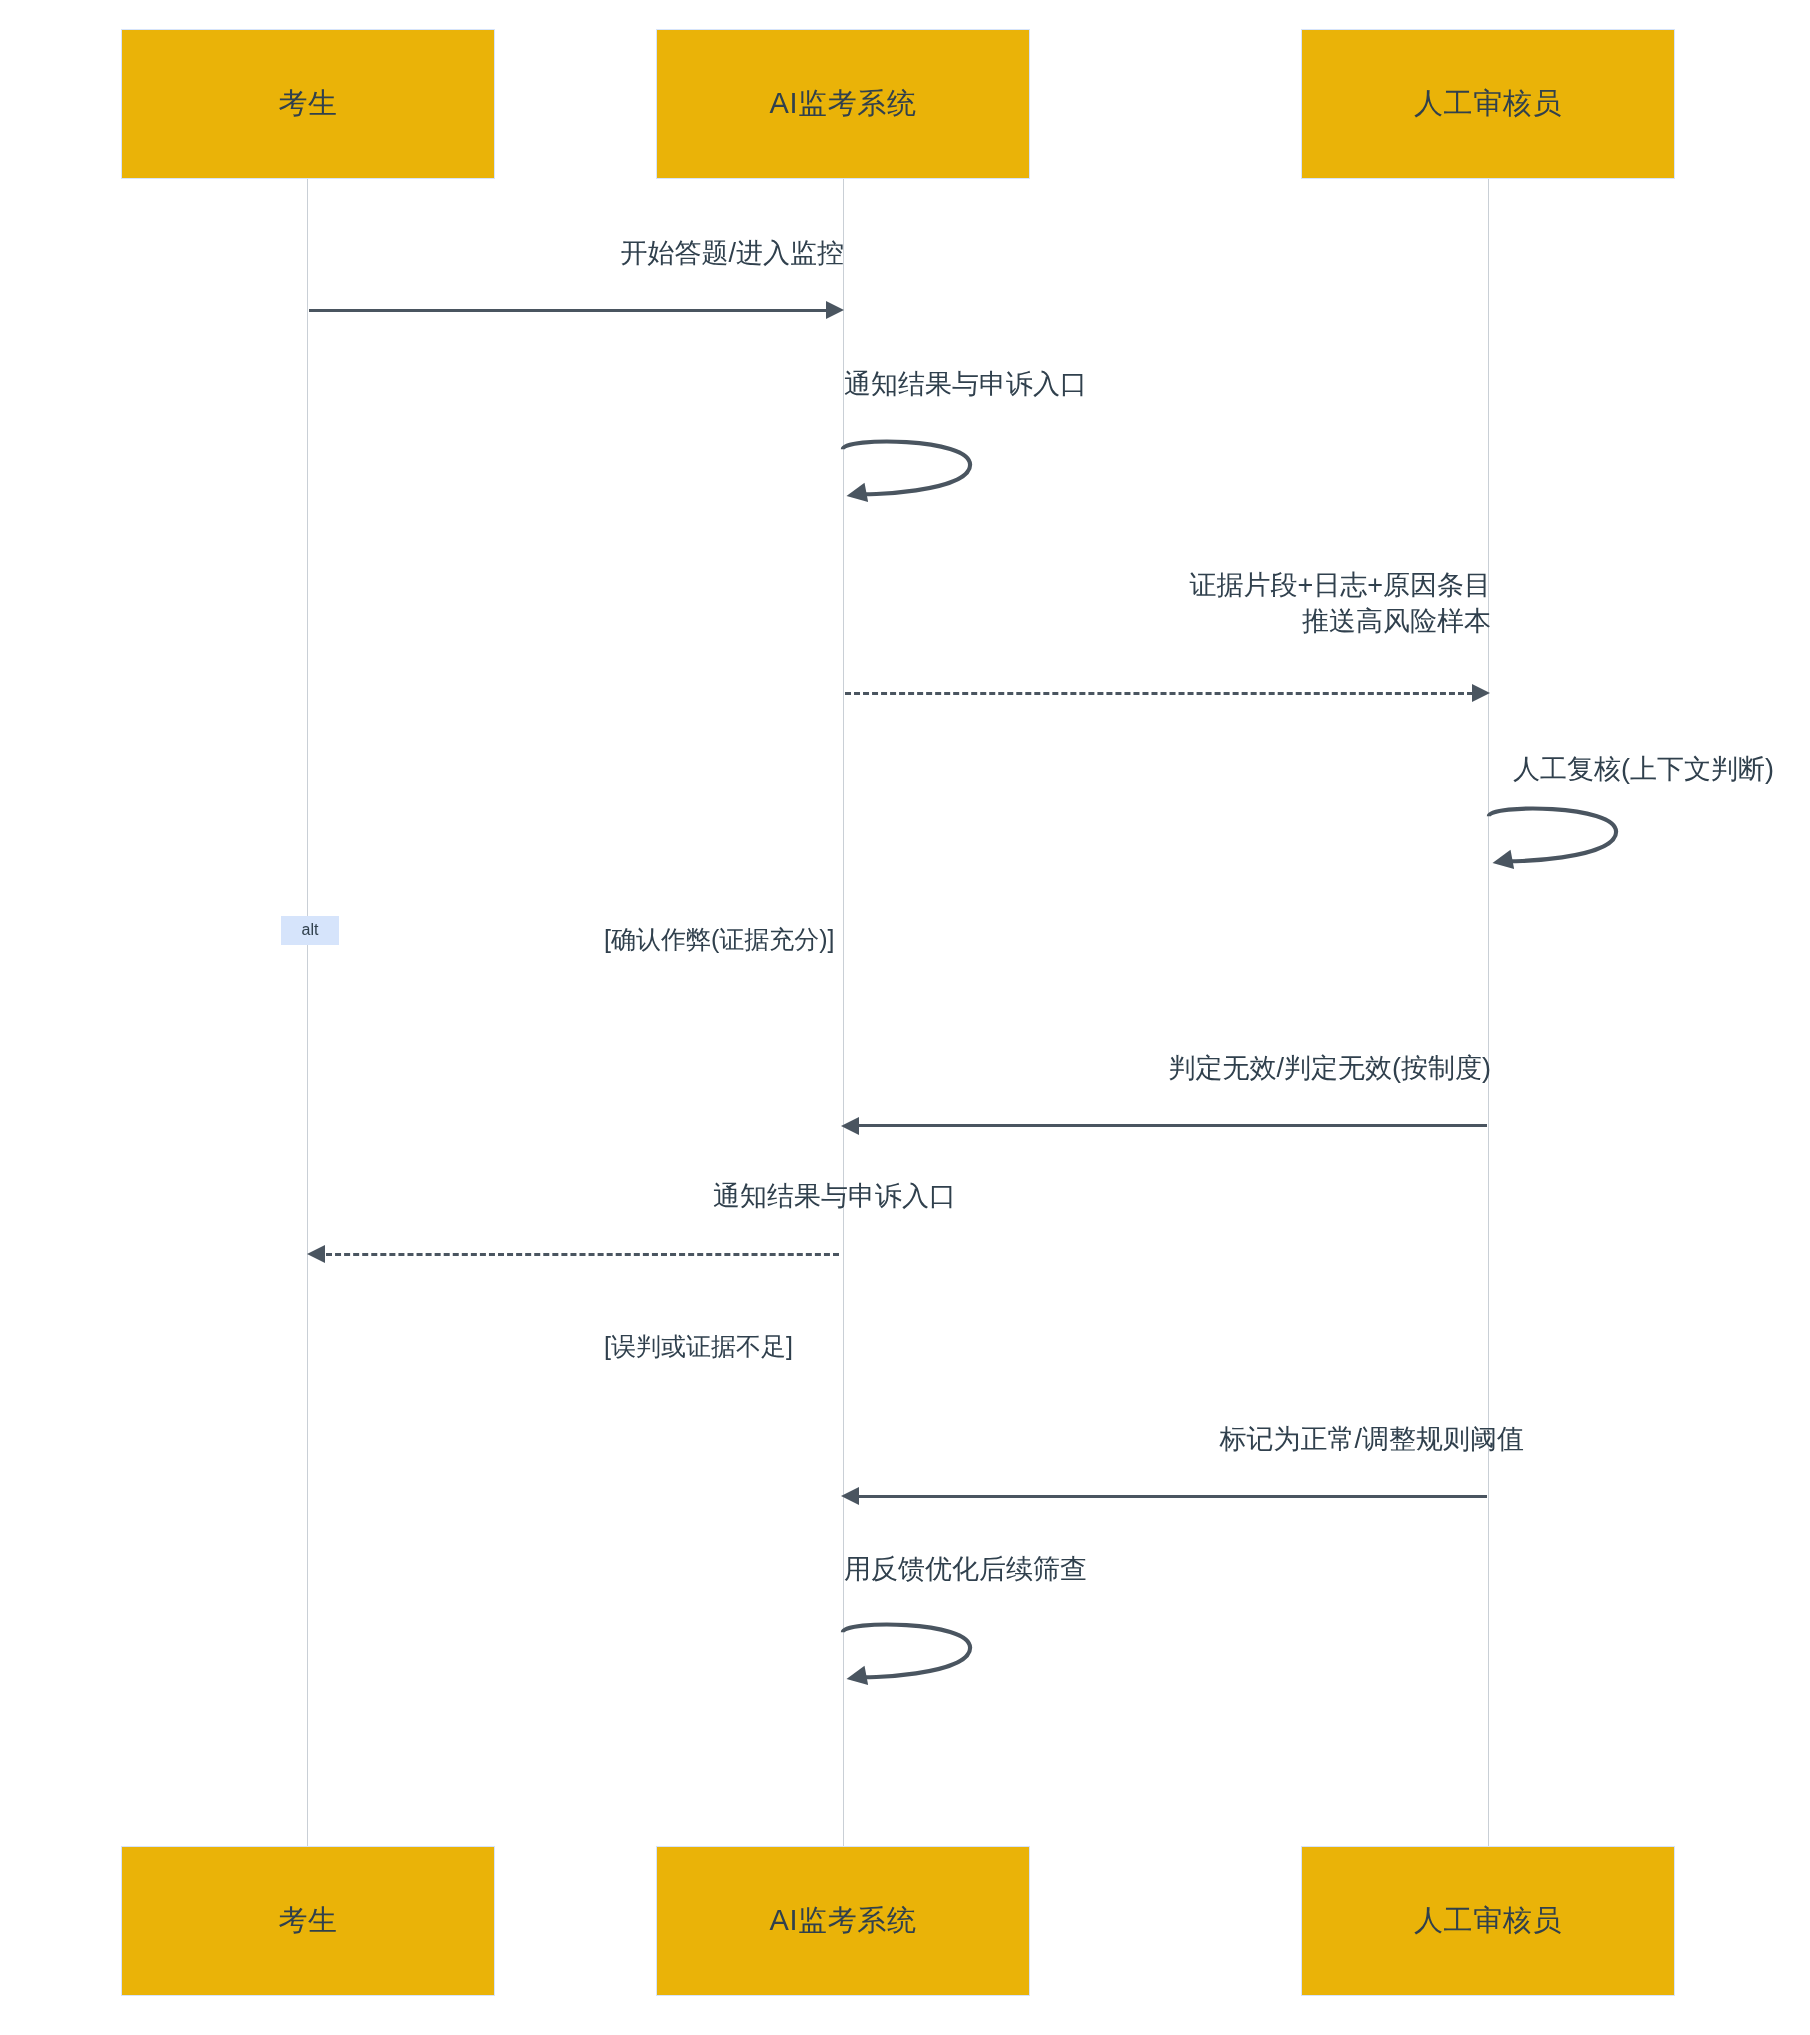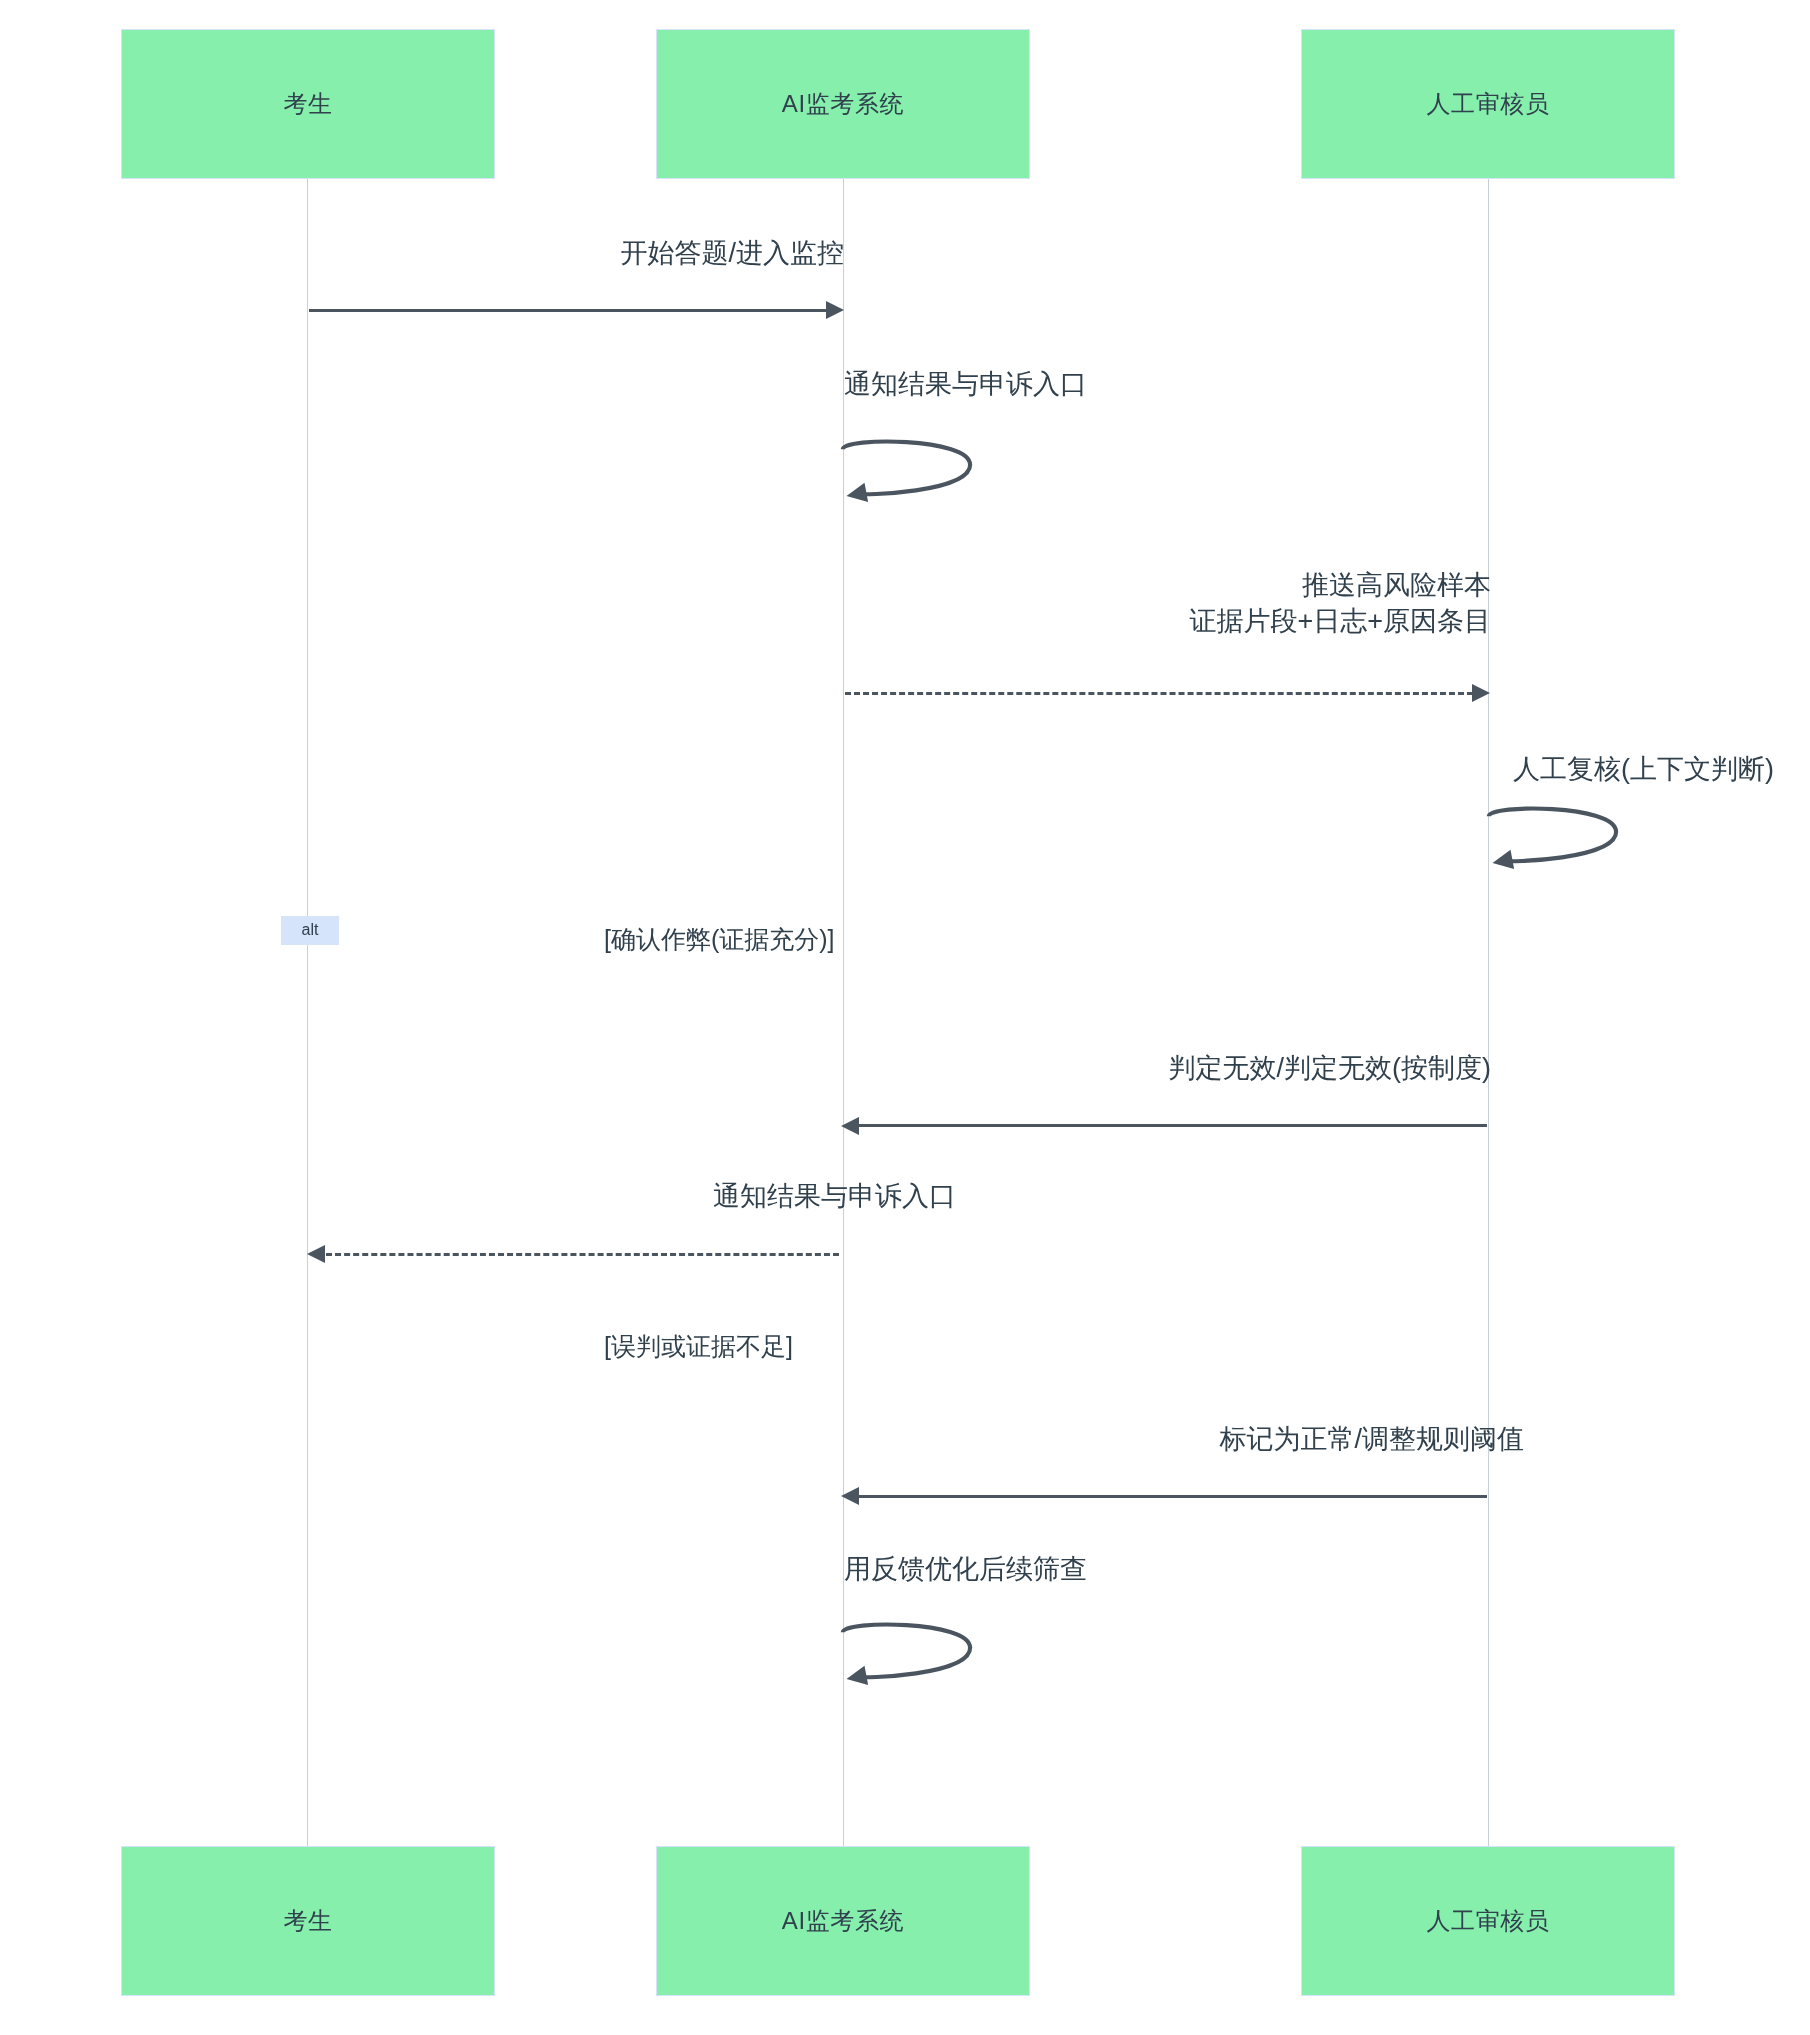--- a/index.html
+++ b/index.html
@@ -14,27 +14,27 @@
     position: relative;
     width: 1811px;
     height: 2035px;
     background: #ffffff;
     overflow: hidden;
   }
 
   
   .participant-box {
     position: absolute;
-    background: #86efac;
+    background: #eab308;
     border: 0.6px solid #d6e4fb;
     display: flex;
     align-items: center;
     justify-content: center;
     color: #30404d;
-    font-size: 24px;
+    font-size: 29px;
     letter-spacing: 0.6px;
     box-sizing: border-box;
   }
 
   
   .lifeline {
     position: absolute;
     width: 0;
     border-left: 1.8px solid #c9cfd6;
   }
@@ -115,22 +115,22 @@
   <div class="msg-line" style="left:309px; top:309px; width:519px;"></div>
   <div class="arrow-head right" style="left:826px; top:301px;"></div>
 
   <div class="msg-label" style="left:604px; top:366px; width:483px;">通知结果与申诉入口</div>
   <svg class="self-loop" xmlns="http://www.w3.org/2000/svg" viewBox="0 0 220 130" style="left:840px; top:436px; width:133px; height:78px;">
     <path d="M4,22 C4,2 216,2 216,48 C216,94 40,100 22,96" fill="none" stroke="#4a5560" stroke-width="7"></path>
     <path d="M40,78 L10,100 L46,110 Z" fill="#4a5560"></path>
   </svg>
 
   <div class="msg-label" style="left:845px; top:567px; width:646px;">
+    <div>证据片段+日志+原因条目</div>
     <div>推送高风险样本</div>
-    <div>证据片段+日志+原因条目</div>
   </div>
   <div class="msg-line dashed" style="left:845px; top:692px; width:628px;"></div>
   <div class="arrow-head right" style="left:1472px; top:684px;"></div>
 
   <div class="msg-label" style="left:1243px; top:751px; width:531px;">人工复核(上下文判断)</div>
   <svg class="self-loop" xmlns="http://www.w3.org/2000/svg" viewBox="0 0 220 130" style="left:1486px; top:803px; width:133px; height:78px;">
     <path d="M4,22 C4,2 216,2 216,48 C216,94 40,100 22,96" fill="none" stroke="#4a5560" stroke-width="7"></path>
     <path d="M40,78 L10,100 L46,110 Z" fill="#4a5560"></path>
   </svg>
 

